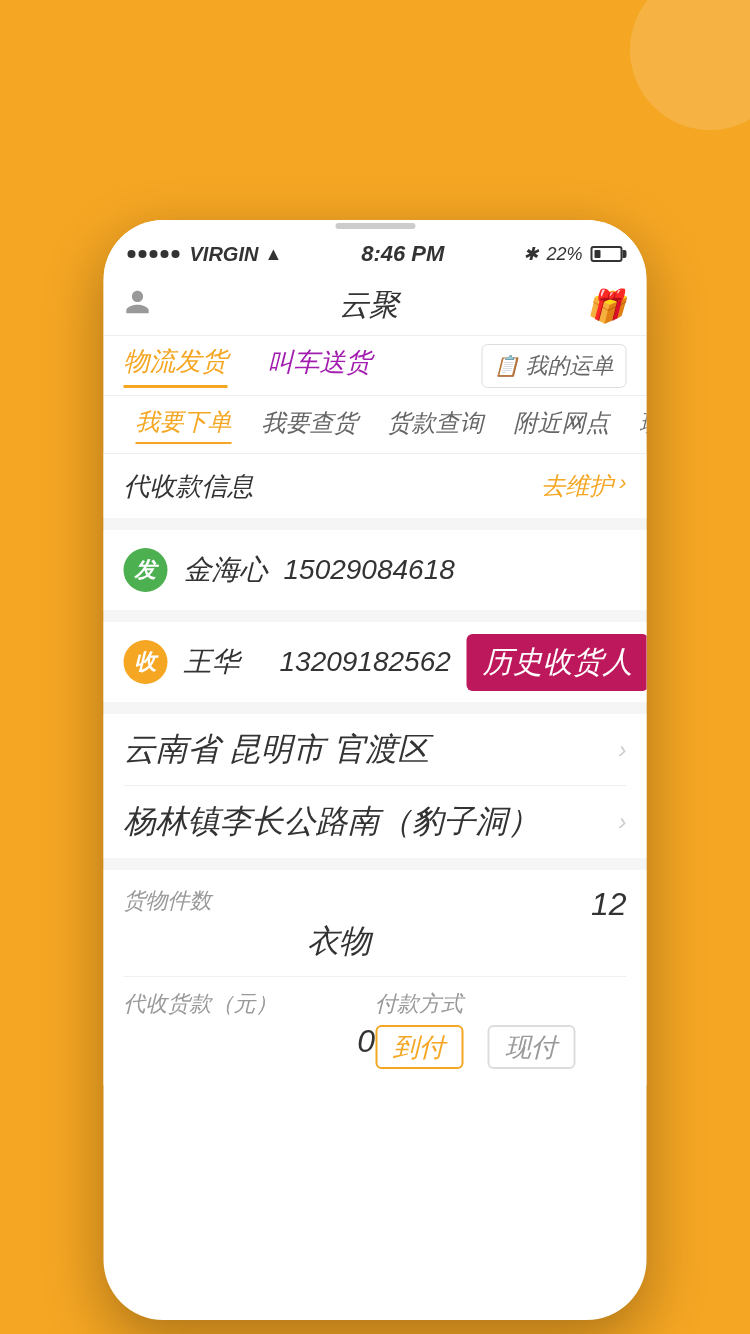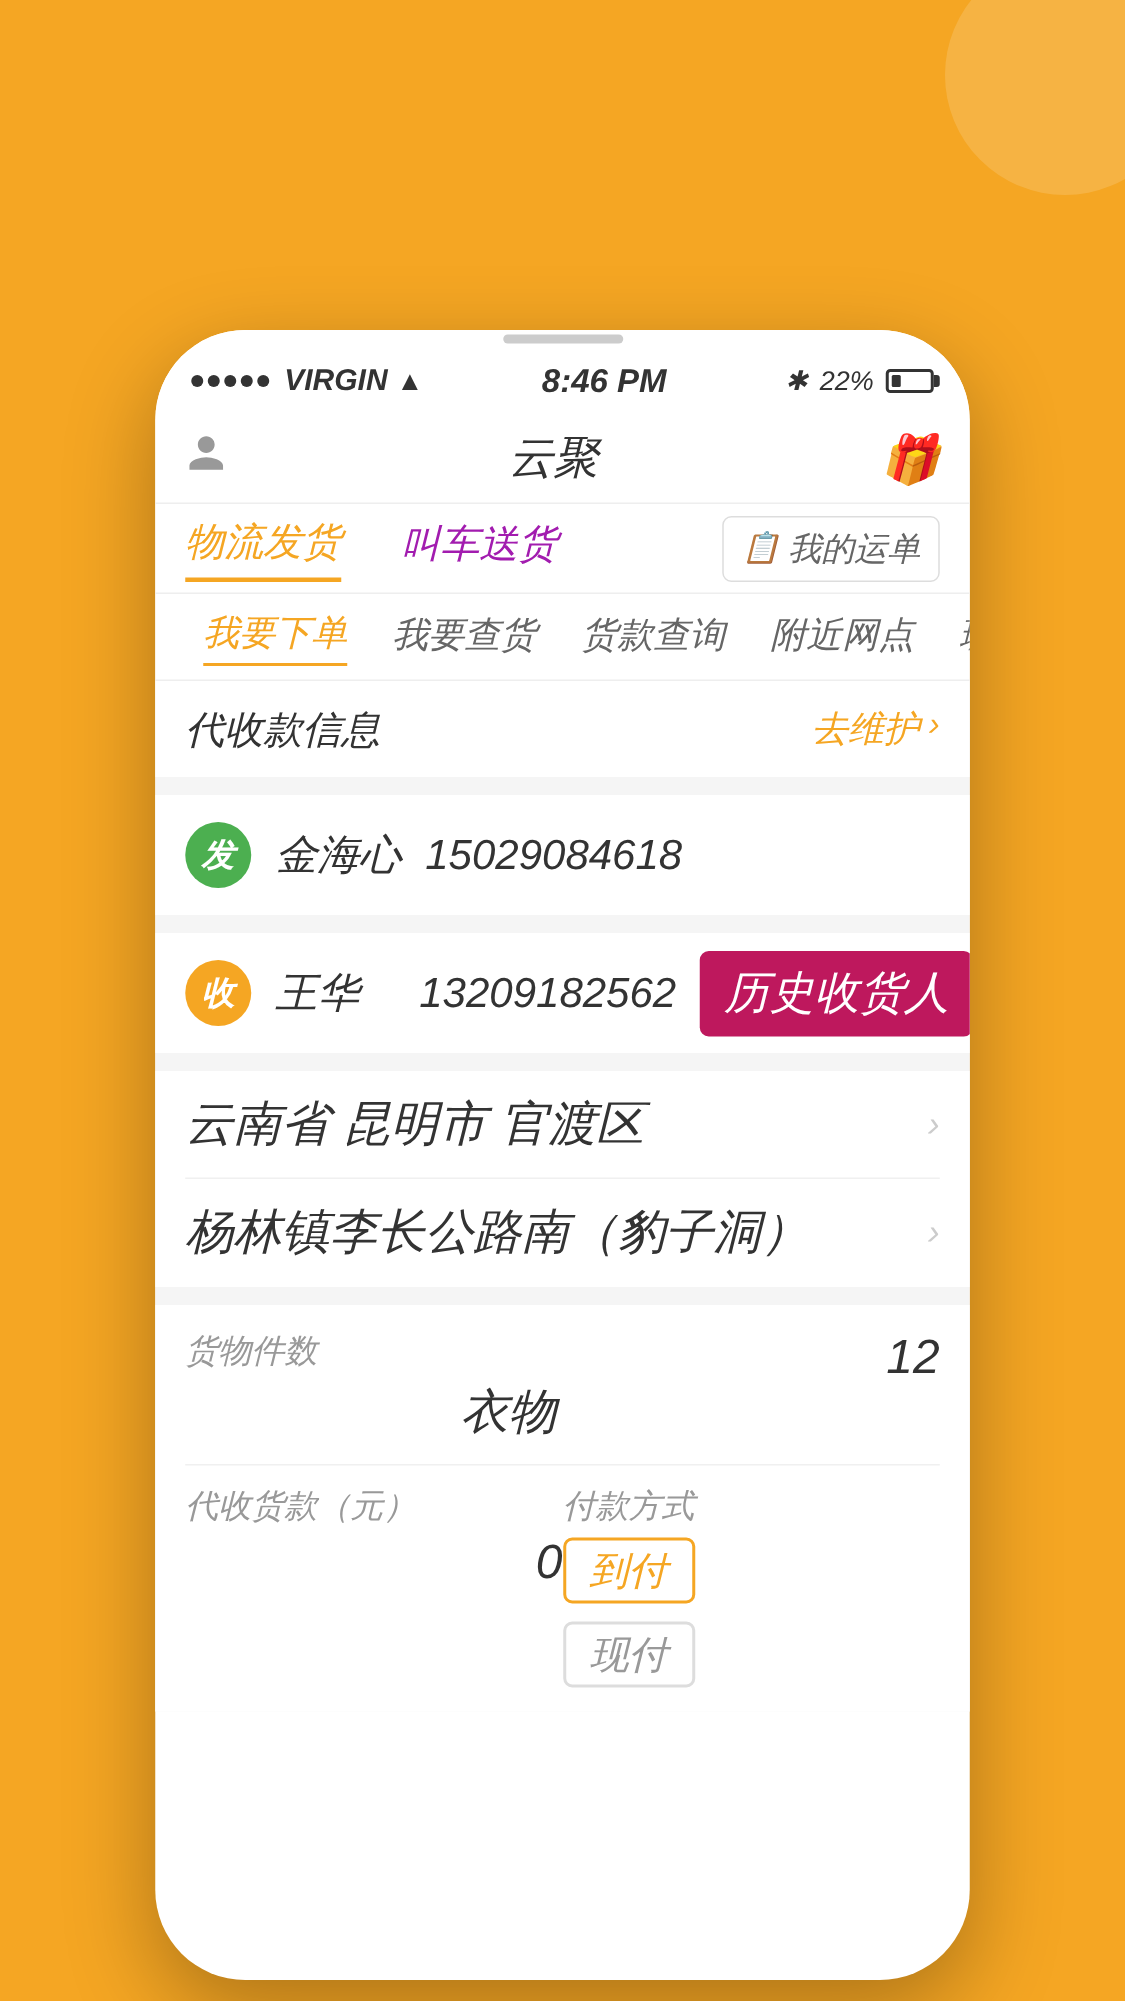--- a/index.html
+++ b/index.html
@@ -400,23 +400,22 @@
       gap: 0;
       margin-top: 8px;
     }
 
     .payment-col {
       flex: 1;
     }
 
     .payment-options {
       display: flex;
-      gap: 12px;
+      gap: 24px;
       margin-top: 6px;
-      flex-direction: column;
     }
 
     .payment-btn {
       width: 88px;
       height: 44px;
       border: 2px solid #F5A623;
       border-radius: 6px;
       display: flex;
       align-items: center;
       justify-content: center;

